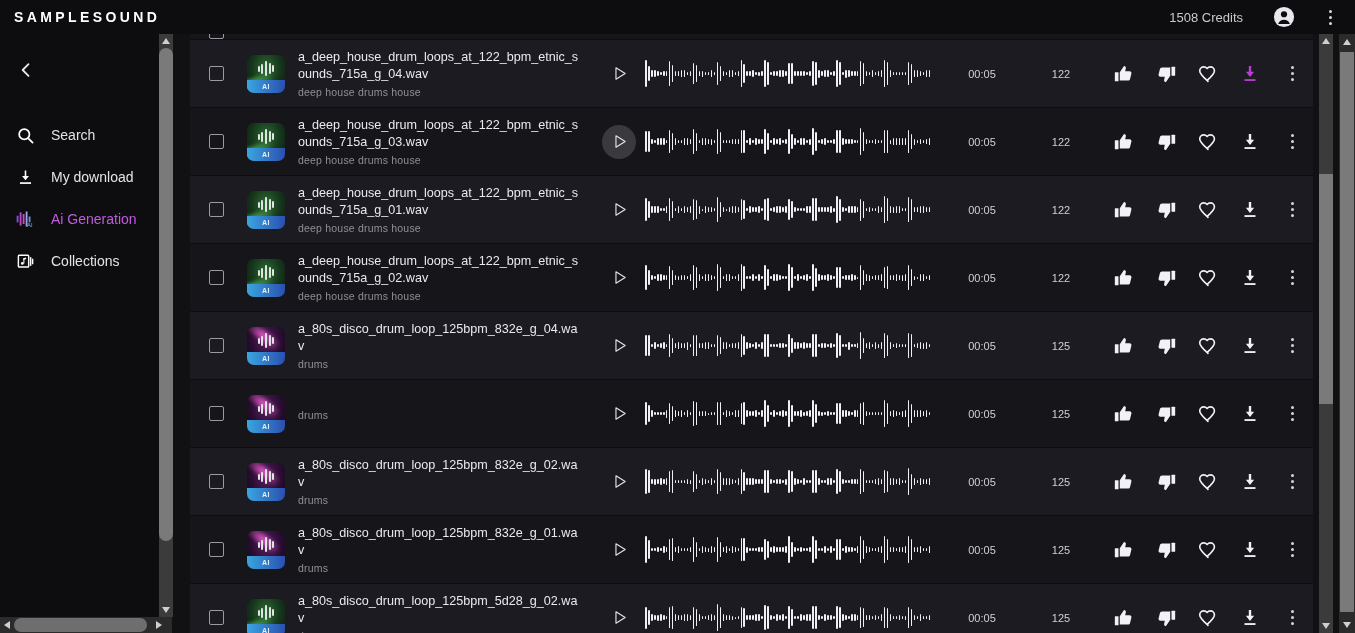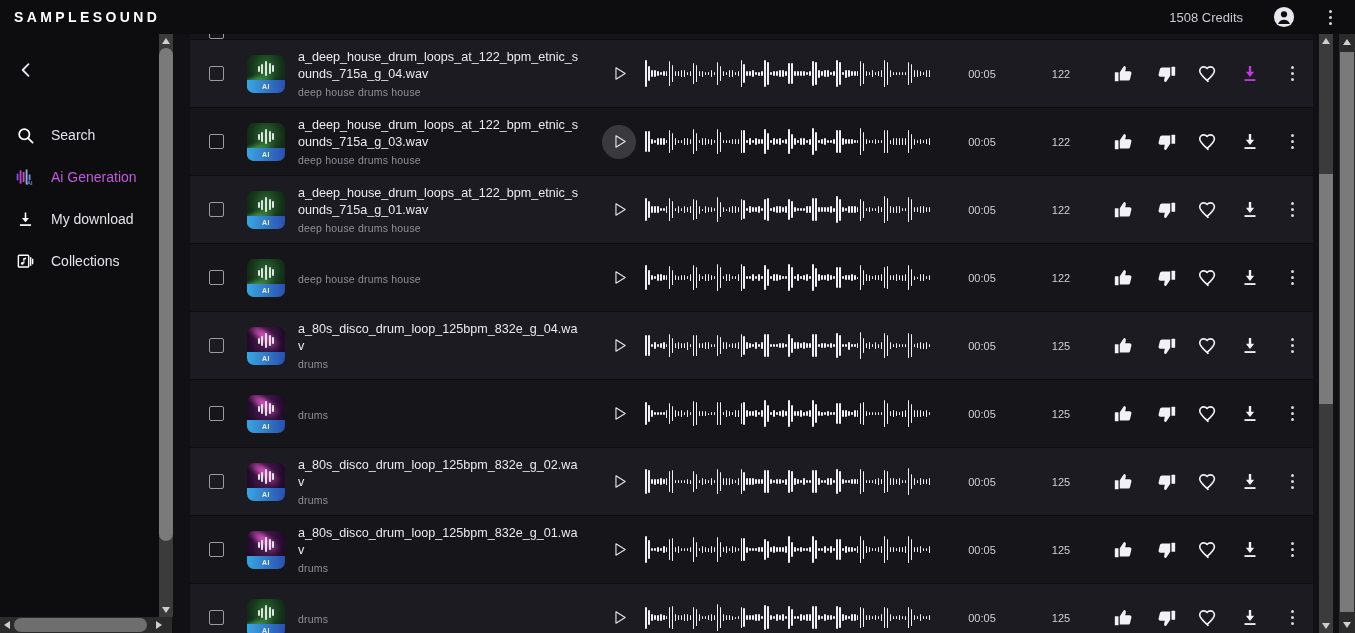--- a/index.html
+++ b/index.html
@@ -183,42 +183,42 @@
     <div class="nav-item">
       <span class="nav-ico">
         <svg width="19" height="19" viewBox="0 0 24 24" fill="none" stroke="#ffffff" stroke-width="2.2" stroke-linecap="round">
           <circle cx="10.5" cy="10.5" r="6.5"></circle>
             <line x1="15.5" y1="15.5" x2="21" y2="21"></line>
           </svg>
       </span>
       <span>Search</span>
     </div>
 
+    <div class="nav-item">
+      <span class="nav-ico">
+        <svg width="19" height="19" viewBox="0 0 24 24" fill="#ffffff">
+          <path d="M11 3h2v7h3.4L12 15.4 7.6 10H11z"></path>
+            <rect x="5" y="18" width="14" height="2.1"></rect>
+          </svg>
+      </span>
+      <span>My download</span>
+    </div>
+
     <div class="nav-item active">
       <span class="nav-ico">
         <svg width="20" height="20" viewBox="0 0 24 24">
           <rect x="2" y="8" width="2.2" height="8" fill="#8f4ddb"></rect>
           <rect x="5.6" y="4" width="2.2" height="16" fill="#b44ad0"></rect>
           <rect x="9.2" y="6" width="2.2" height="12" fill="#d34ab8"></rect>
           <rect x="12.8" y="3" width="2.2" height="18" fill="#8fa9e8"></rect>
           <rect x="16.4" y="9" width="2.2" height="7" fill="#6f8fd8"></rect>
           <text x="14.5" y="21" font-size="7" fill="#7fb3ff" font-family="Liberation Sans, sans-serif">AI</text>
         </svg>
       </span>
       <span>Ai Generation</span>
-    </div>
-
-    <div class="nav-item">
-      <span class="nav-ico">
-        <svg width="19" height="19" viewBox="0 0 24 24" fill="#ffffff">
-          <path d="M11 3h2v7h3.4L12 15.4 7.6 10H11z"></path>
-            <rect x="5" y="18" width="14" height="2.1"></rect>
-          </svg>
-      </span>
-      <span>My download</span>
     </div>
 
 
     <div class="nav-item">
       <span class="nav-ico">
         <svg width="19" height="19" viewBox="0 0 24 24" fill="none" stroke="#ffffff" stroke-width="1.8">
           <rect x="3" y="4" width="13" height="15" rx="1"></rect>
           <path d="M18.5 6.5v11"></path>
           <path d="M21 8.5v7"></path>
           <g fill="#ffffff" stroke="none">
@@ -796,20 +796,21 @@
               <i style="height:15px"></i>
               <i style="height:11px"></i>
               <i style="height:7px"></i>
             </div>
             <div class="base">
               <span>AI</span>
             </div>
           </div>
         </div>
         <div class="name-cell">
+          <div class="fname">a_deep_house_drum_loops_at_122_bpm_etnic_sounds_715a_g_02.wav</div>
           <div class="tags">deep house drums house</div>
         </div>
         <div class="play-cell">
           <div class="play-btn">
             <span>
               <svg width="17" height="17" viewBox="0 0 24 24" fill="none" stroke="#e4e4ea" stroke-width="1.6" stroke-linejoin="round">
                 <polygon points="7,4 20,12 7,20"></polygon>
               </svg>
             </span>
           </div>
@@ -1654,20 +1655,21 @@
               <i style="height:15px"></i>
               <i style="height:11px"></i>
               <i style="height:7px"></i>
             </div>
             <div class="base">
               <span>AI</span>
             </div>
           </div>
         </div>
         <div class="name-cell">
+          <div class="fname">a_80s_disco_drum_loop_125bpm_5d28_g_02.wav</div>
           <div class="tags">drums</div>
         </div>
         <div class="play-cell">
           <div class="play-btn">
             <span>
               <svg width="17" height="17" viewBox="0 0 24 24" fill="none" stroke="#e4e4ea" stroke-width="1.6" stroke-linejoin="round">
                 <polygon points="7,4 20,12 7,20"></polygon>
               </svg>
             </span>
           </div>

